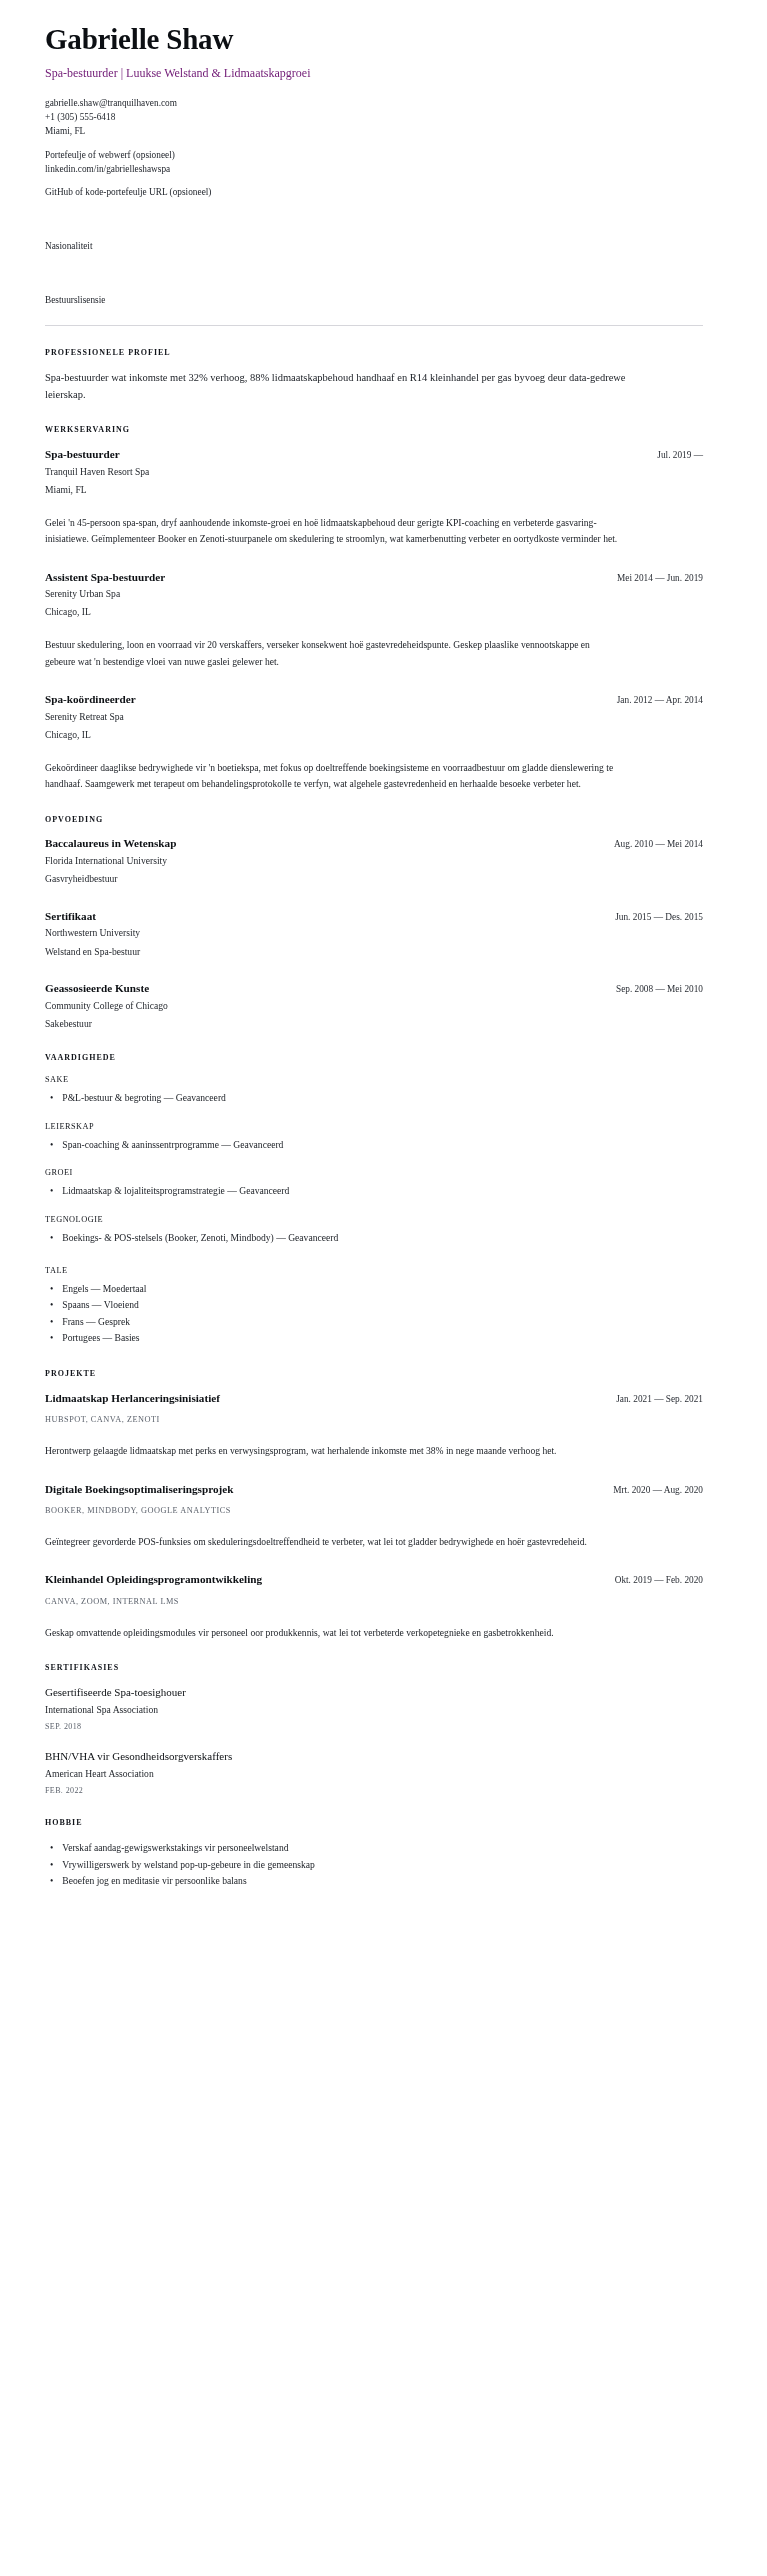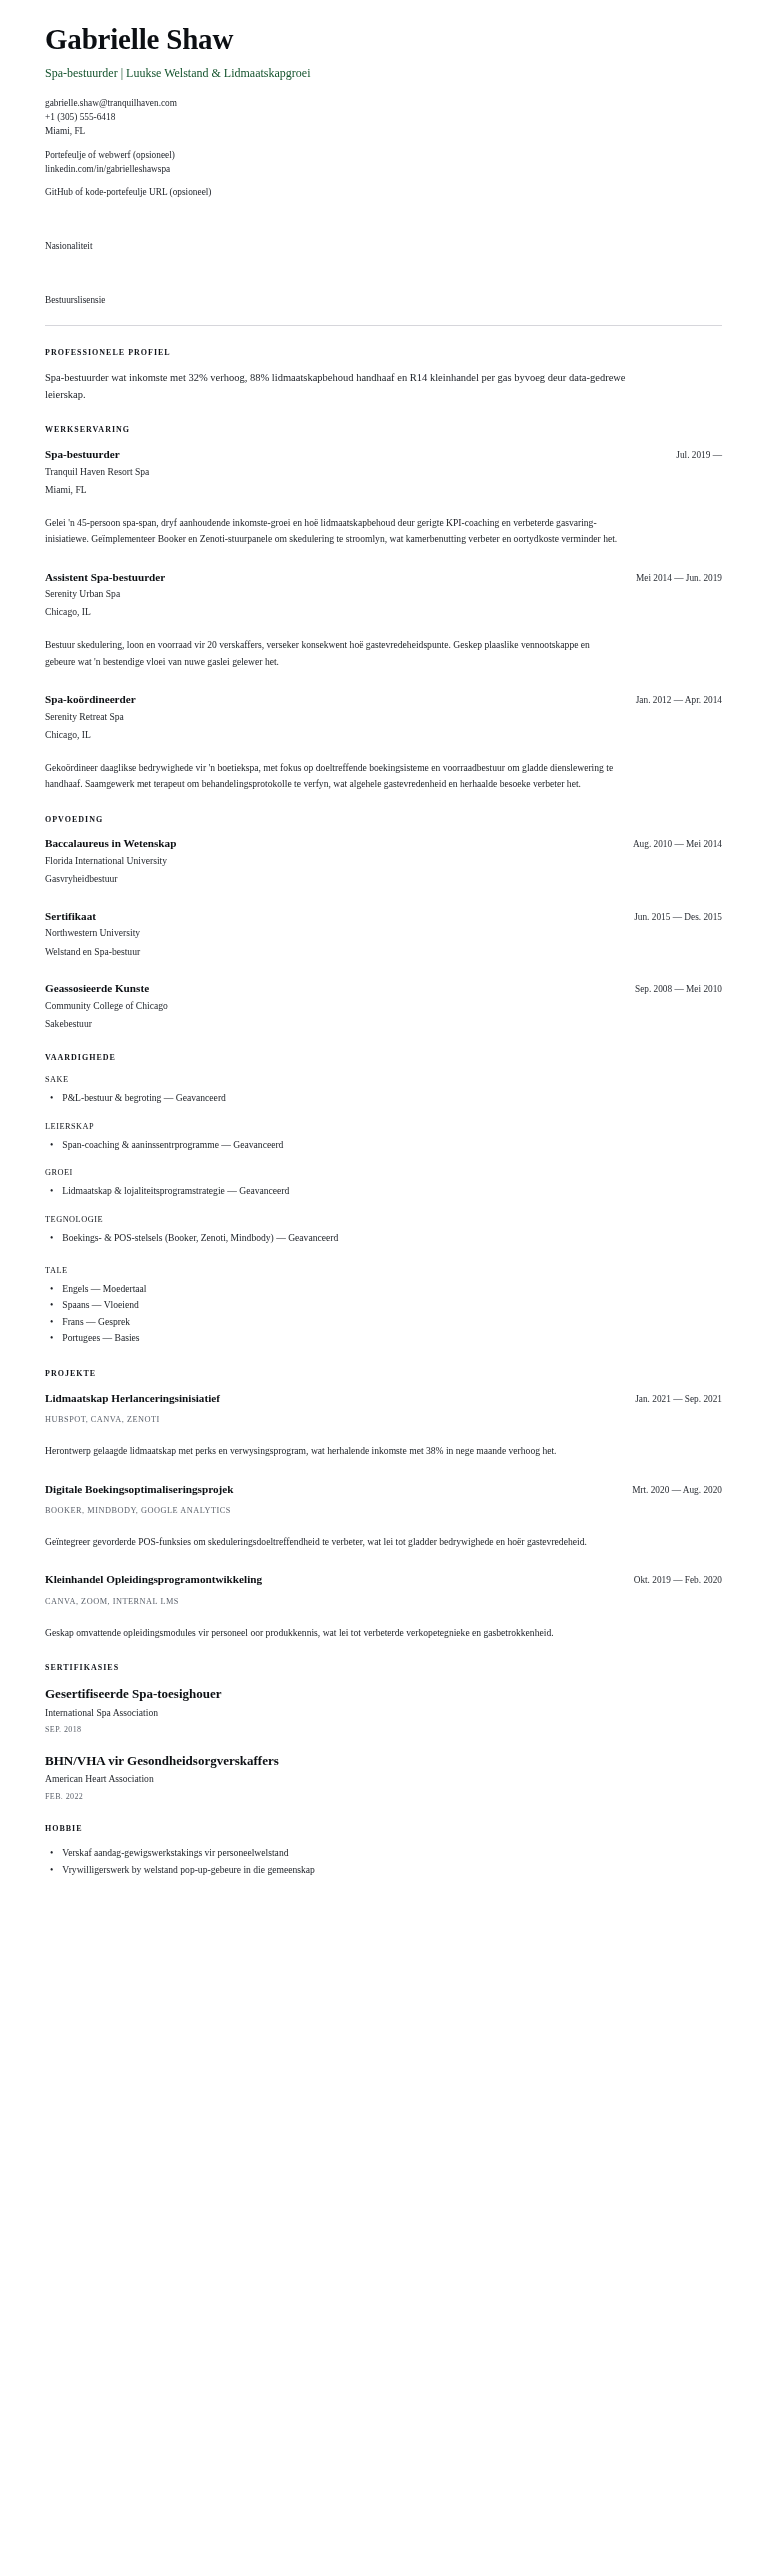--- a/index.html
+++ b/index.html
@@ -9,39 +9,39 @@
   }
   body {
     font-family: "Liberation Serif", "DejaVu Serif", serif;
     color: #12151a;
     -webkit-font-smoothing: antialiased;
   }
   .page {
     width: 767px;
     min-height: 2576px;
     box-sizing: border-box;
-    padding: 24px 45px 29px 45px;
+    padding: 24px 64px 29px 45px;
     background: #ffffff;
   }
 
   
   .resume-name {
     font-size: 29px;
     font-weight: 700;
     letter-spacing: -0.2px;
     line-height: 1.05;
     margin: 0 0 10.2px 0;
     color: #0c0f13;
   }
   .resume-headline {
     font-size: 12px;
     font-weight: 400;
     line-height: 1.35;
     margin: 0 0 16.6px 0;
-    color: #14532d;
+    color: #701a75;
   }
   .contact-row {
     font-size: 9.3px;
     line-height: 1.5;
     color: #22262d;
     margin-bottom: 9.6px;
     display: flex;
     flex-wrap: wrap;
     align-items: baseline;
     flex-direction: column;
@@ -160,22 +160,22 @@
     color: #1a1e24;
     font-size: 9.6px;
   }
 
   .lang-block { margin-top: 19px; }
 
   
   .cert { margin-bottom: 16.6px; }
   .cert:last-child { margin-bottom: 0; }
   .cert-name {
-    font-size: 13px;
-    font-weight: 700;
+    font-size: 11px;
+    font-weight: 400;
     color: #0d1014;
     line-height: 1.35;
     margin: 0;
   }
   .cert-issuer {
     font-size: 9.6px;
     color: #1e2228;
     line-height: 1.5;
     margin: 3.2px 0 0 0;
   }
@@ -368,17 +368,18 @@
           <p class="cert-date">FEB. 2022</p>
         </div>
       </div>
   </section>
 
   <section class="section">
     <h2 class="section-title">HOBBIE</h2>
     <ul class="bullets" id="hobby-list">
         <li>Verskaf aandag-gewigswerkstakings vir personeelwelstand</li>
         <li>Vrywilligerswerk by welstand pop-up-gebeure in die gemeenskap</li>
+        <li>Beoefen jog en meditasie vir persoonlike balans</li>
       </ul>
   </section>
 
 </div>
 
 
 </body></html>

